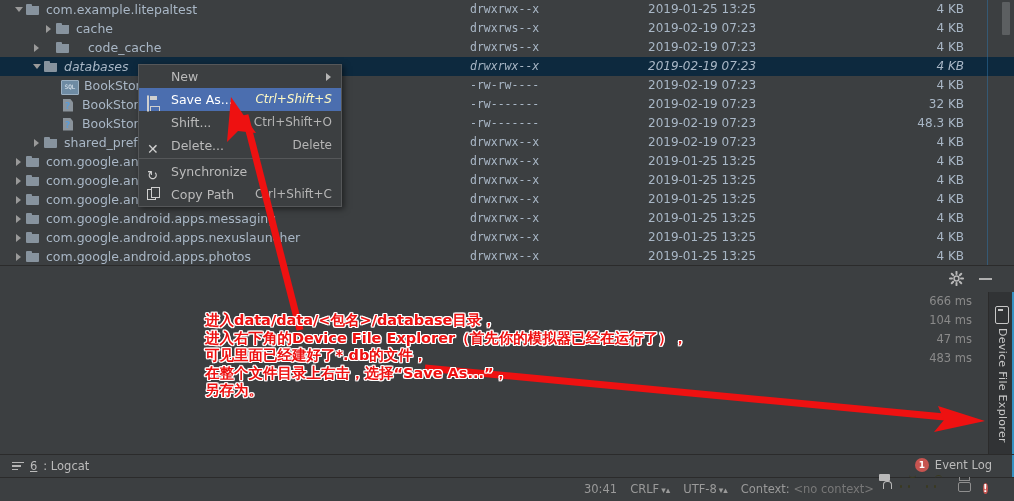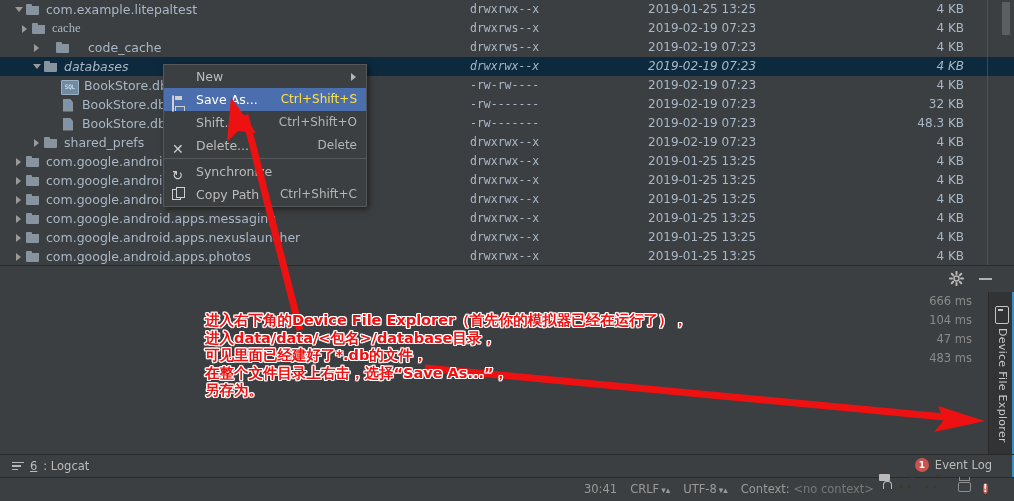--- a/index.html
+++ b/index.html
@@ -142,29 +142,28 @@
   .robot .head{position:absolute;left:1px;top:1px;width:11px;height:8px;border:1.4px solid #8f8f8f;border-radius:2px;}
   .robot .leg{position:absolute;left:2px;bottom:0;width:9px;height:3px;border:1.4px solid #8f8f8f;border-top:none;}
   .errico{width:14px;height:14px;border-radius:50%;background:#c75450;color:#fff;font-size:10px;font-weight:bold;line-height:14px;text-align:center;}
 
   
   .ctxmenu{
     position:absolute;left:138px;top:64px;width:202px;
     background:#3c3f41;border:1px solid #555759;
     box-shadow:2px 2px 6px rgba(0,0,0,.5);
     z-index:40;
-    margin-left:25px;
   }
   .mitem{
     position:relative;height:23px;line-height:23px;font-size:12.5px;color:#bbbbbb;
     padding-left:32px;white-space:nowrap;
   }
   .mitem.hl{background:#4b6eaf;color:#ffffff;}
   .mitem .acc{position:absolute;right:9px;top:0;font-size:12px;color:#b5b5b5;}
-  .mitem.hl .acc{color:#fde047;}
+  .mitem.hl .acc{color:#fef9c3;font-style:italic;}
   .mitem .mico{position:absolute;left:8px;top:4px;width:15px;height:15px;}
   .msep{height:1px;background:#555759;margin:1px 0;}
   .arrow-sub{position:absolute;right:10px;top:8px;border-left:5px solid #b5b5b5;border-top:4px solid transparent;border-bottom:4px solid transparent;}
   .save-ico{position:relative;width:13px;height:13px;border:1.4px solid #cfcfcf;border-radius:1px;}
   .save-ico::before{content:"";position:absolute;left:2px;top:0px;width:7px;height:4px;background:#cfcfcf;}
   .save-ico::after{content:"";position:absolute;left:2px;bottom:0px;width:8px;height:4px;border:1.2px solid #cfcfcf;border-bottom:none;}
   .x-ico{position:relative;width:13px;height:13px;color:#cfcfcf;font-size:14px;line-height:13px;text-align:center;font-weight:bold;}
   .sync-ico{position:relative;width:13px;height:13px;color:#cfcfcf;font-size:13px;line-height:13px;text-align:center;}
   .copy-ico{position:relative;width:13px;height:13px;}
   .copy-ico::before{content:"";position:absolute;left:0;top:2px;width:7px;height:9px;border:1.3px solid #cfcfcf;}
@@ -194,21 +193,21 @@
           <div class="name" style="left: 14px;">
             <span class="twisty down"></span>
             <span class="ico ico-folder"></span>
             <span class="lbl">com.example.litepaltest</span>
           </div>
           <div class="perm">drwxrwx--x</div>
           <div class="date">2019-01-25 13:25</div>
           <div class="size">4 KB</div>
         </div>
         <div class="frow">
-          <div class="name" style="left: 20px; font-family: Liberation Serif, serif;">
+          <div class="name" style="left: 44px;">
             <span class="twisty right"></span>
             <span class="ico ico-folder"></span>
             <span class="lbl">cache</span>
           </div>
           <div class="perm">drwxrws--x</div>
           <div class="date">2019-02-19 07:23</div>
           <div class="size">4 KB</div>
         </div>
         <div class="frow">
           <div class="name" style="left: 32px; gap: 12px;">
@@ -427,20 +426,20 @@
   <svg class="overlay" viewBox="0 0 1014 501">
 
     <path d="M300,330 L245,115" stroke="#ee1111" stroke-width="7" fill="none"></path>
     <path d="M231,97 L256,133 L238,131 L227,142 Z" fill="#ee1111"></path>
 
     <path d="M425,368 L955,418" stroke="#ee1111" stroke-width="7" fill="none"></path>
     <path d="M985,421 L938,406 L944,420 L934,432 Z" fill="#ee1111"></path>
   </svg>
 
   <div class="anno" id="anno" style="color: rgb(238, 17, 17);">
+      <div>进入data/data/&lt;包名&gt;/database目录，</div>
       <div>进入右下角的Device File Explorer（首先你的模拟器已经在运行了），</div>
-      <div>进入data/data/&lt;包名&gt;/database目录，</div>
       <div>可见里面已经建好了*.db的文件，</div>
       <div>在整个文件目录上右击，选择“Save As...”，</div>
       <div>另存为。</div>
     </div>
 
 </div>
 
 </body></html>

